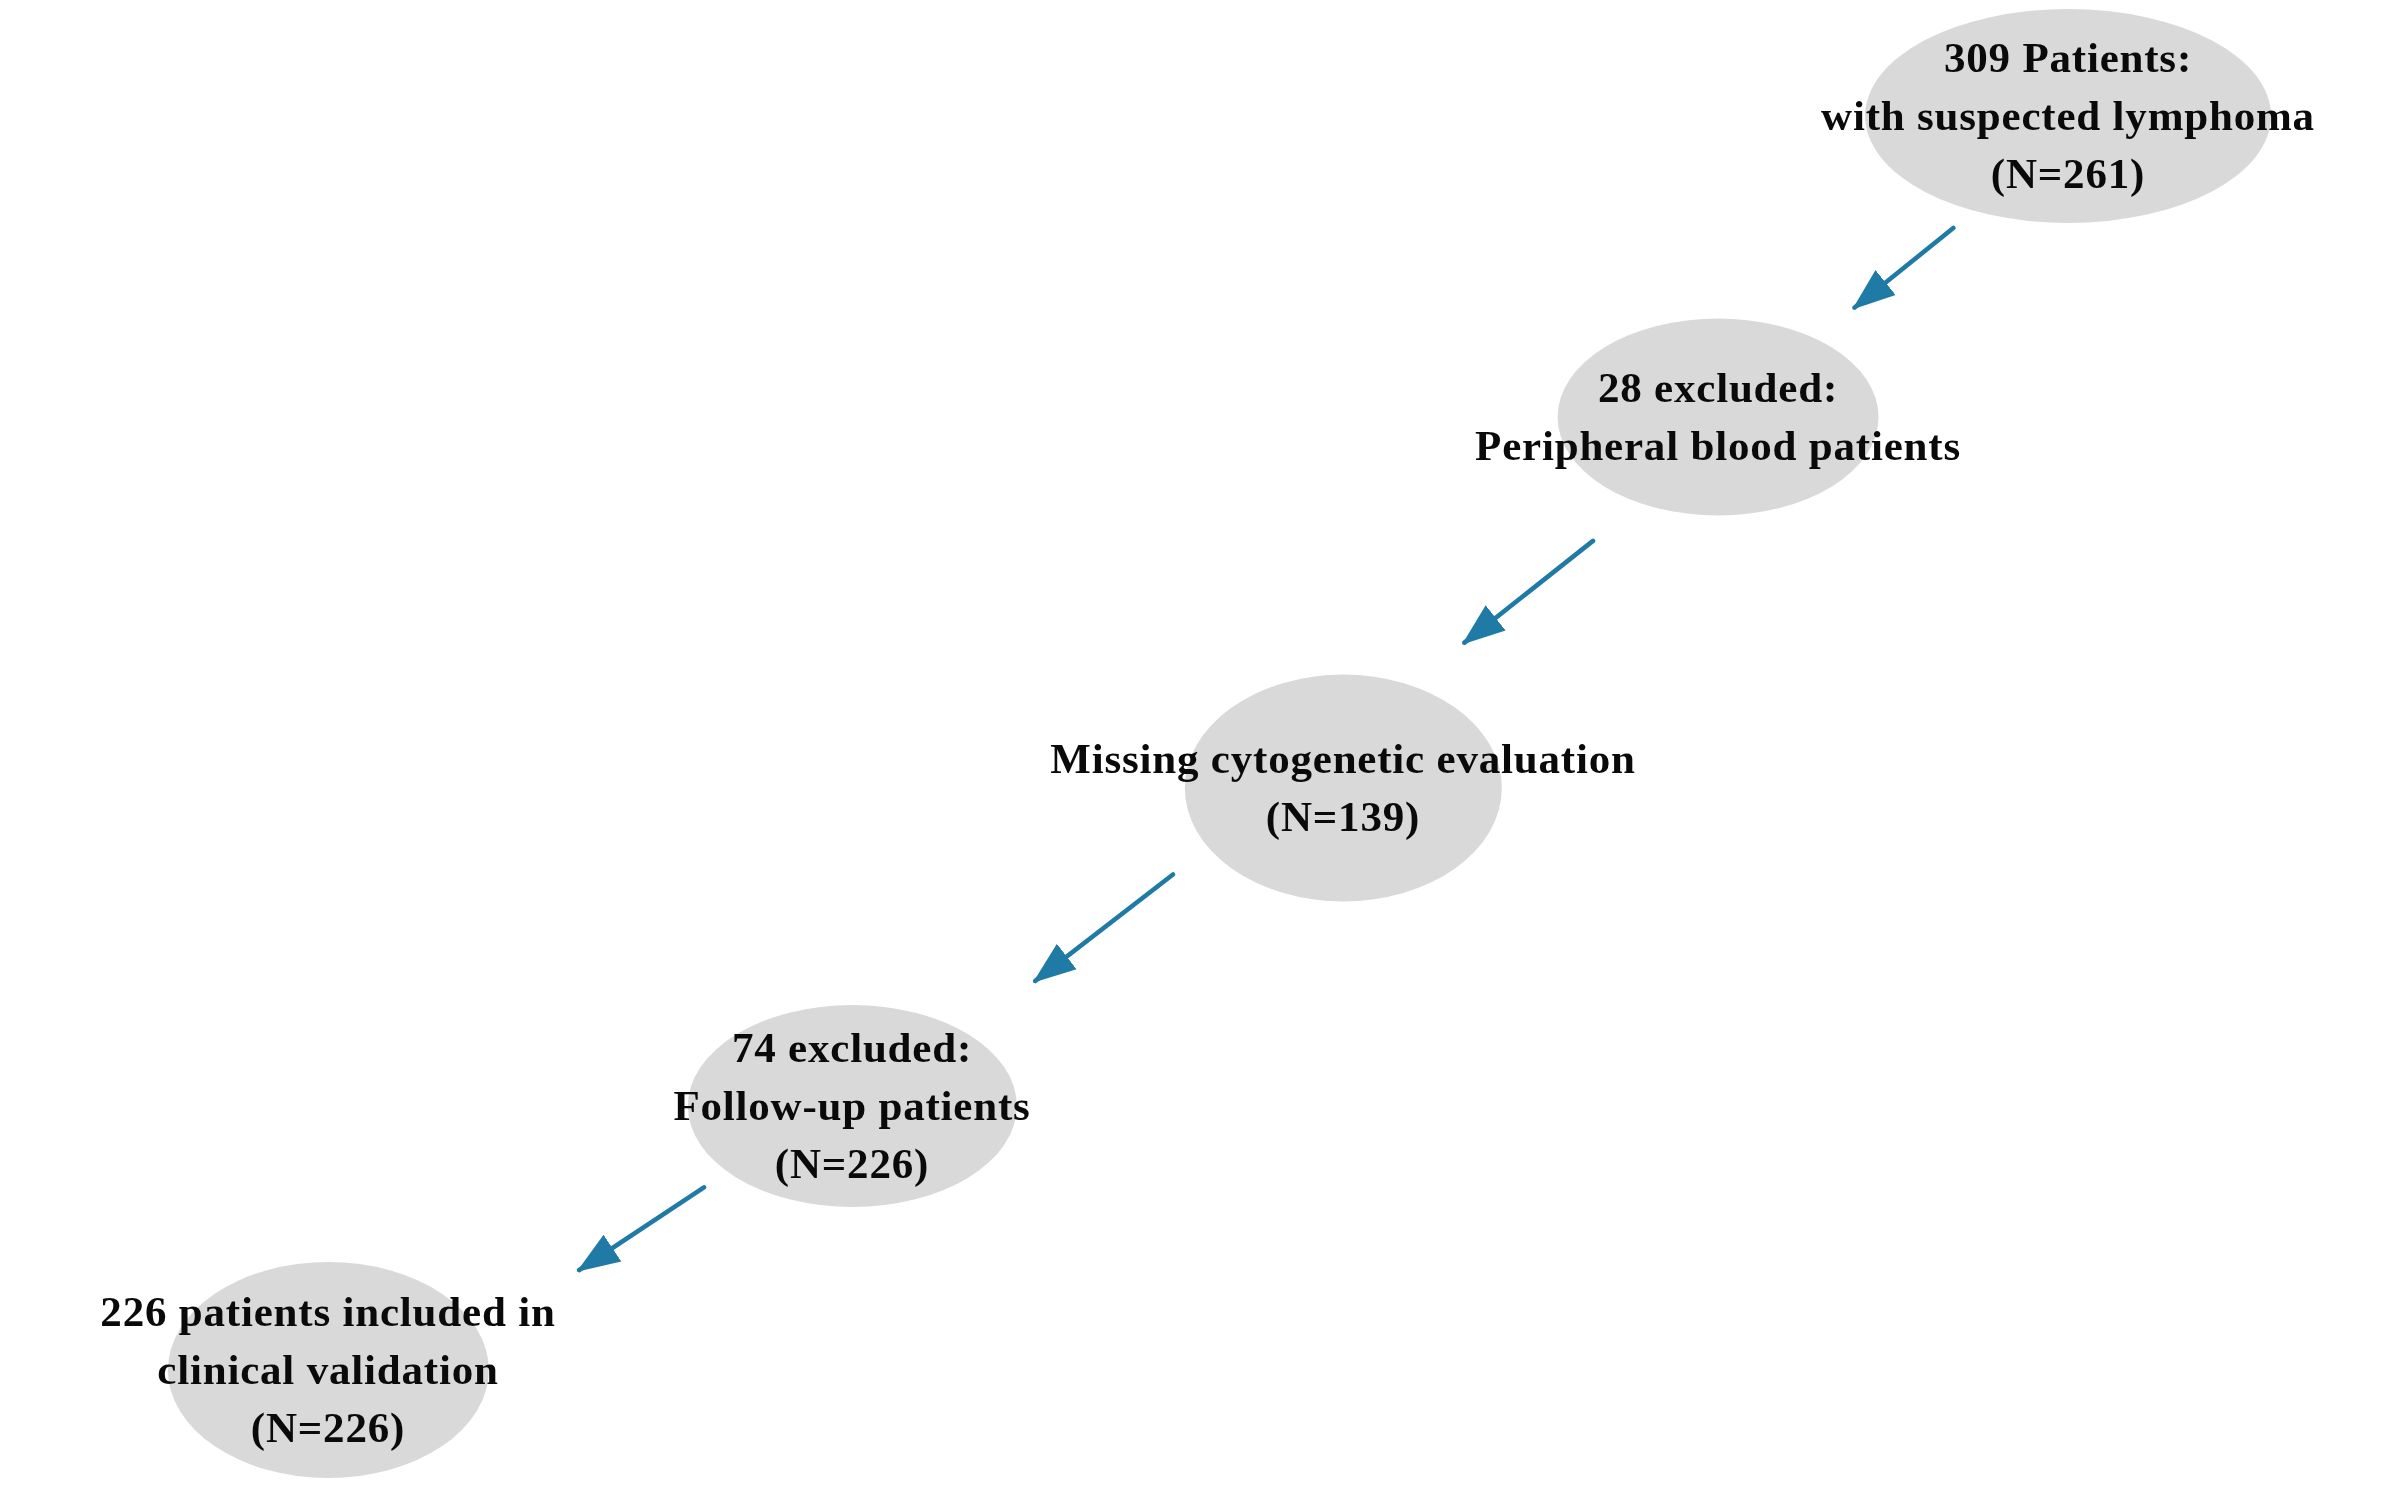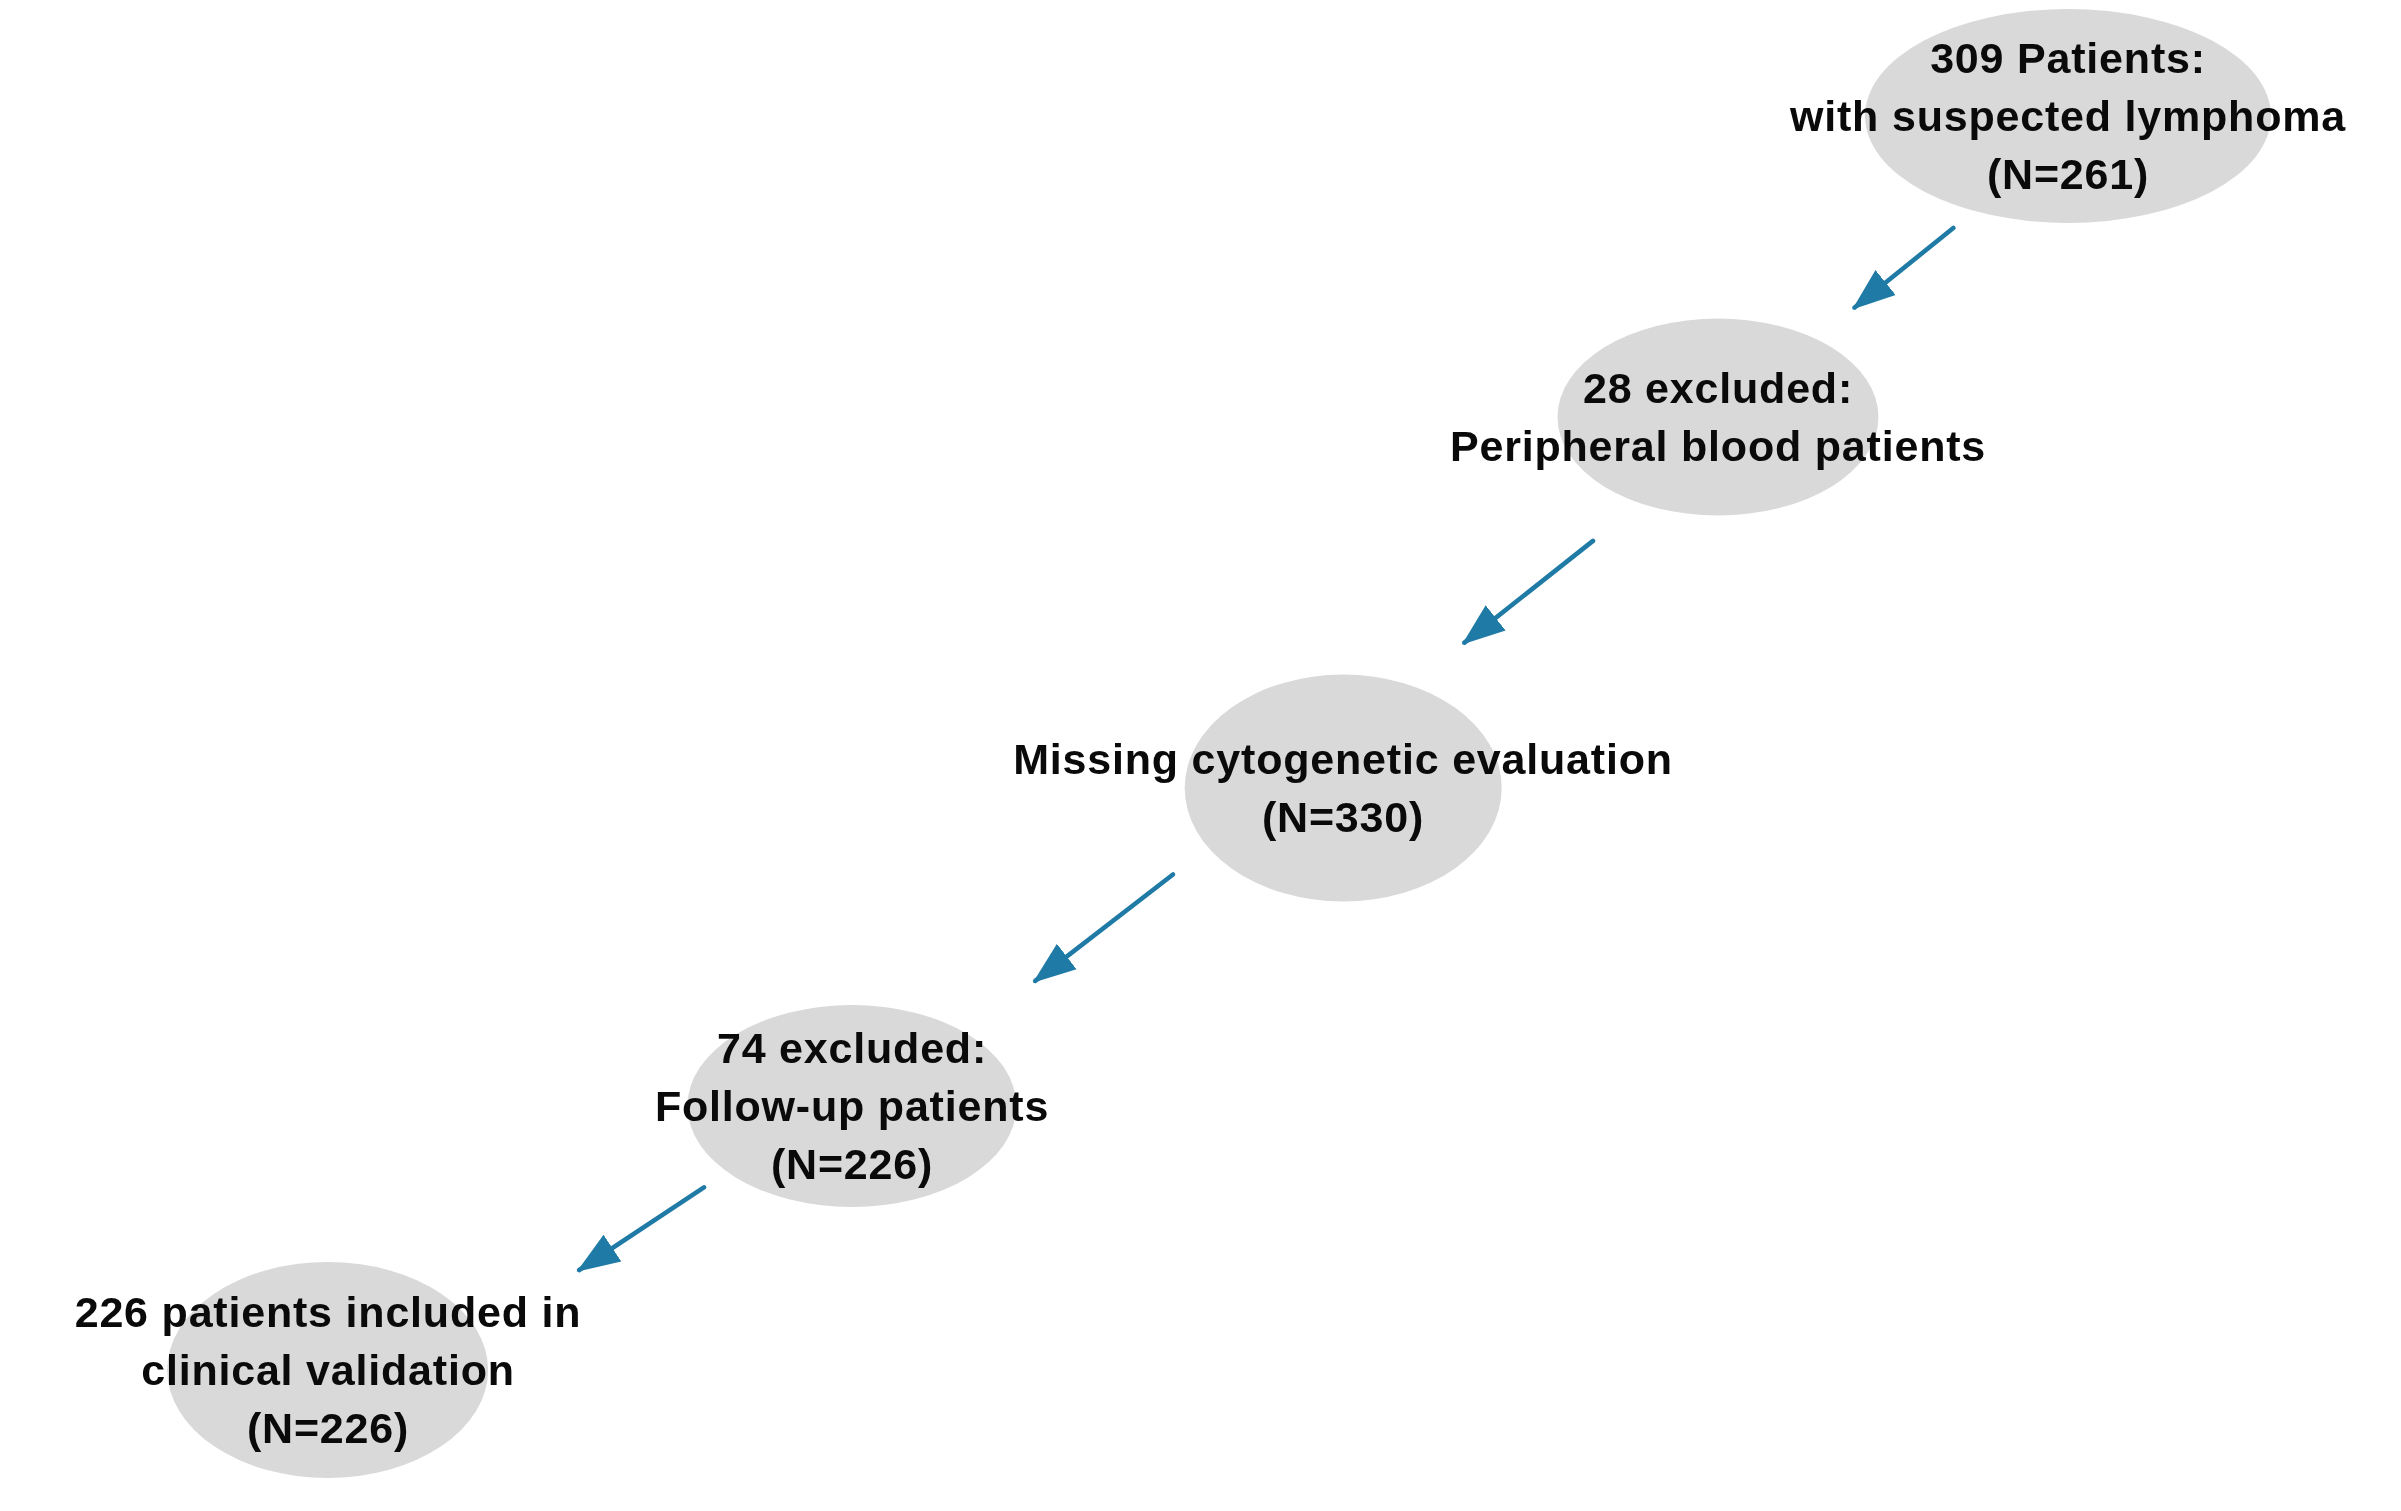--- a/index.html
+++ b/index.html
@@ -13,21 +13,21 @@
     margin: 0;
     padding: 0;
     background: var(--background);
   }
   .canvas {
     position: relative;
     width: 2401px;
     height: 1511px;
     background: var(--background);
     overflow: hidden;
-    font-family: Liberation Sans, sans-serif;
+    font-family: Liberation Serif, serif;
   }
   .arrows-layer {
     position: absolute;
     inset: 0;
     width: 2401px;
     height: 1511px;
     pointer-events: none;
   }
   .arrowline {
     stroke: var(--arrow);
@@ -99,21 +99,21 @@
 
   <div class="node n2">
     <div class="ellipse"></div>
     <div class="line">28 excluded:</div>
     <div class="line">Peripheral blood patients</div>
   </div>
 
   <div class="node n3">
     <div class="ellipse"></div>
     <div class="line">Missing cytogenetic evaluation</div>
-    <div class="line">(N=330)</div>
+    <div class="line">(N=139)</div>
   </div>
 
   <div class="node n4">
     <div class="ellipse"></div>
     <div class="line">74 excluded:</div>
     <div class="line">Follow-up patients</div>
     <div class="line">(N=226)</div>
   </div>
 
   <div class="node n5">

